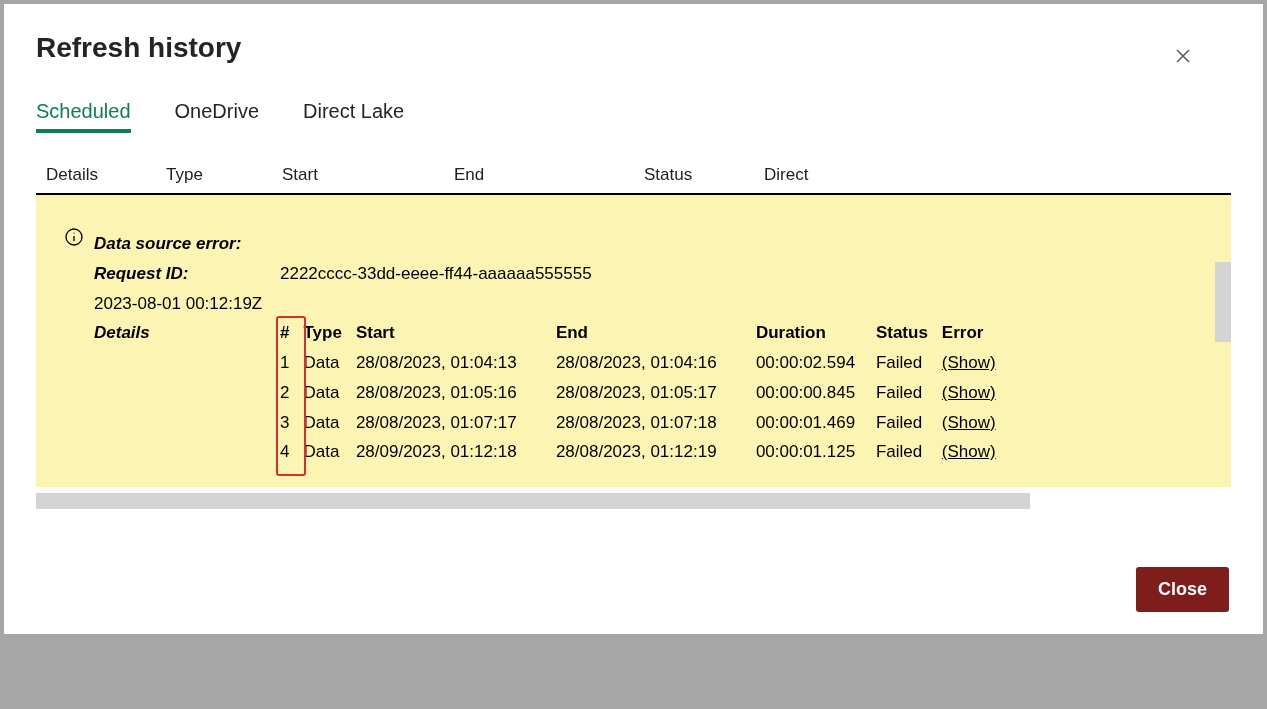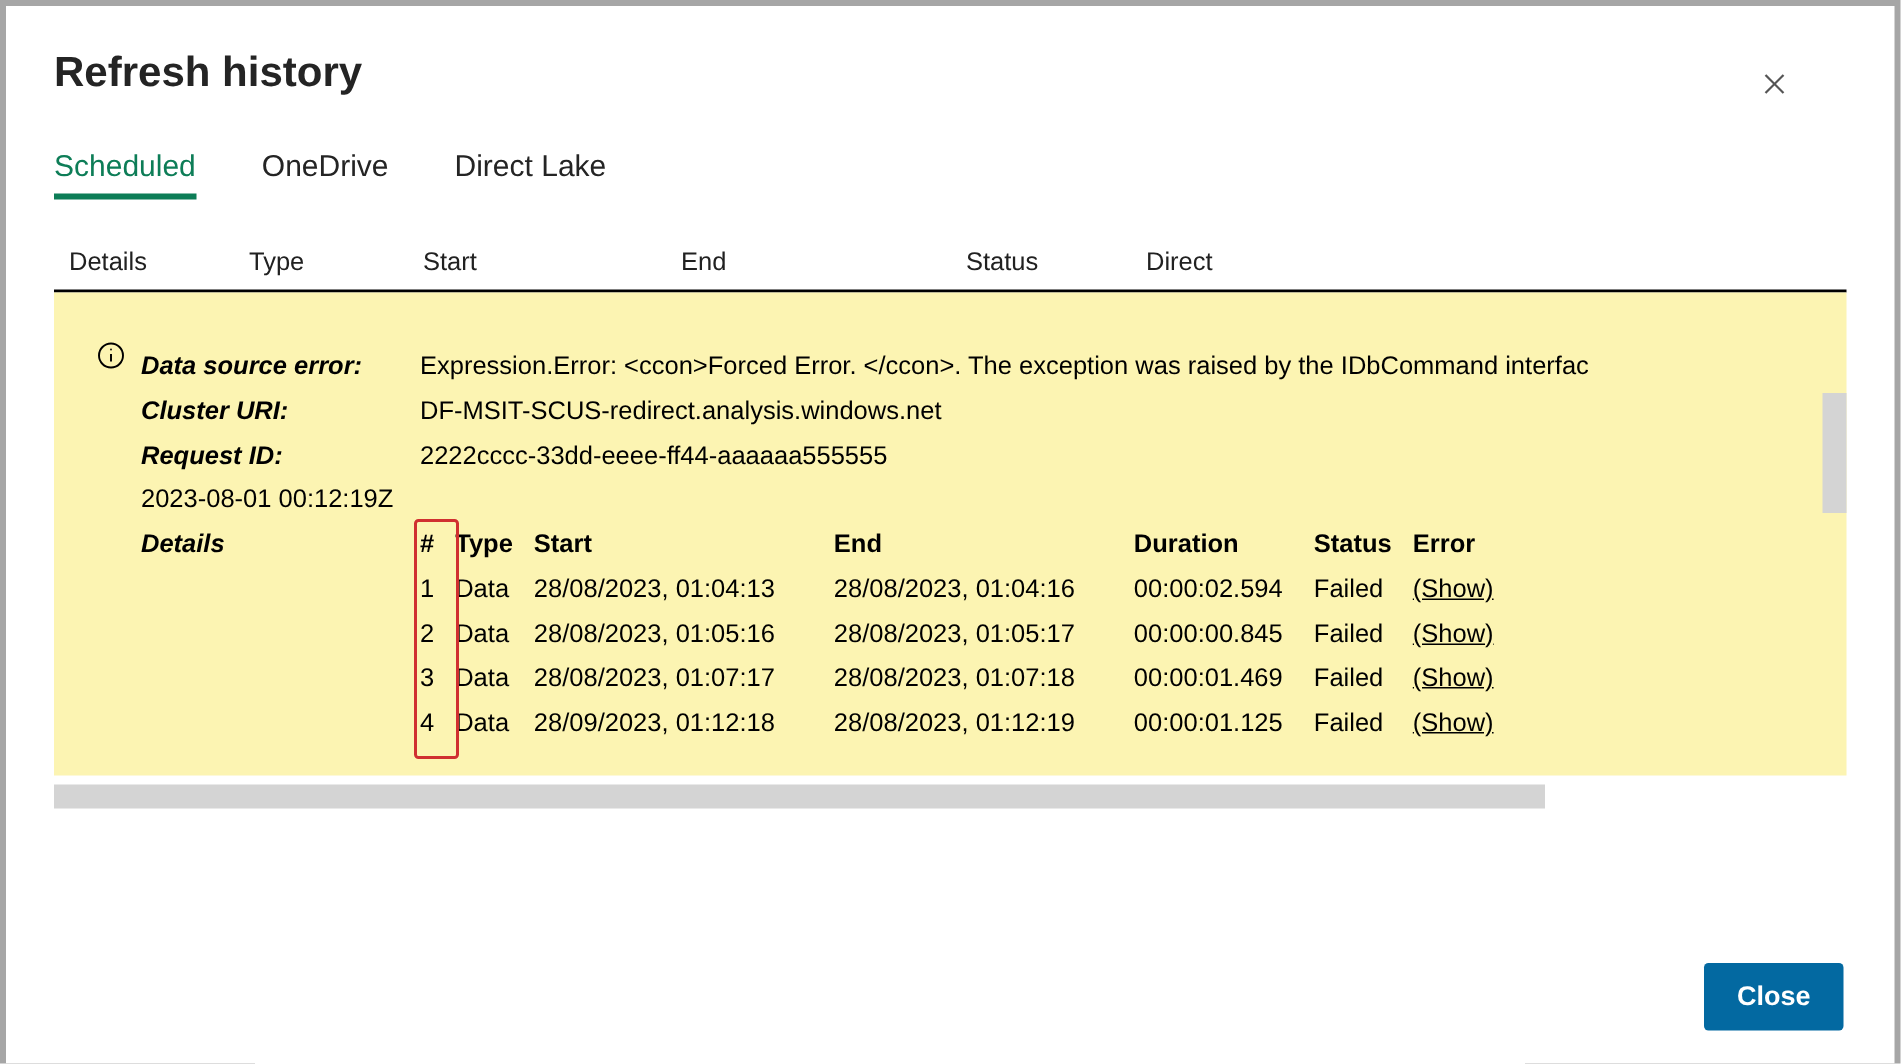--- a/index.html
+++ b/index.html
@@ -7,21 +7,21 @@
       font-family: "Segoe UI", Arial, sans-serif;
       background: #a6a6a6;
       width: 1267px;
       height: 709px;
       overflow: hidden;
     }
     .modal {
       background: #ffffff;
       margin: 4px;
       width: 1259px;
-      height: 705px;
+      height: 630px;
       position: relative;
       padding: 28px 32px 20px 32px;
       display: flex;
       flex-direction: column;
     }
     .title {
       font-size: 28px;
       font-weight: 700;
       color: #242424;
     }
@@ -136,21 +136,21 @@
       height: 16px;
       width: 994px;
       background: #d4d4d4;
     }
     .footer {
       position: absolute;
       bottom: 22px;
       right: 34px;
     }
     .close-btn {
-      background: #0369a1;
+      background: #7f1d1d;
       color: #fff;
       border: none;
       font-size: 18px;
       font-weight: 700;
       padding: 12px 22px;
       border-radius: 3px;
       cursor: pointer;
     }
   </style>
 </head>
@@ -184,25 +184,20 @@
     <span class="info-icon">
       <svg viewBox="0 0 20 20" fill="none" stroke="#000" stroke-width="1.3">
         <circle cx="10" cy="10" r="8"></circle>
         <circle cx="10" cy="6" r="0.6" fill="#000" stroke="none"></circle>
         <line x1="10" y1="9" x2="10" y2="14"></line>
       </svg>
     </span>
     <div class="error-inner">
       <div class="detail-row">
         <div class="detail-label">Data source error:</div>
-        <div class="detail-value">Expression.Error: &lt;ccon&gt;Forced Error. &lt;/ccon&gt;. The exception was raised by the IDbCommand interfac</div>
-      </div>
-      <div class="detail-row">
-        <div class="detail-label">Cluster URI:</div>
-        <div class="detail-value">DF-MSIT-SCUS-redirect.analysis.windows.net</div>
       </div>
       <div class="detail-row">
         <div class="detail-label">Request ID:</div>
         <div class="detail-value">2222cccc-33dd-eeee-ff44-aaaaaa555555</div>
       </div>
       <div class="detail-row">
         <div class="detail-value">2023-08-01 00:12:19Z</div>
       </div>
       <div class="details-table">
         <div class="detail-label" style="position:absolute; left:0;">Details</div>

